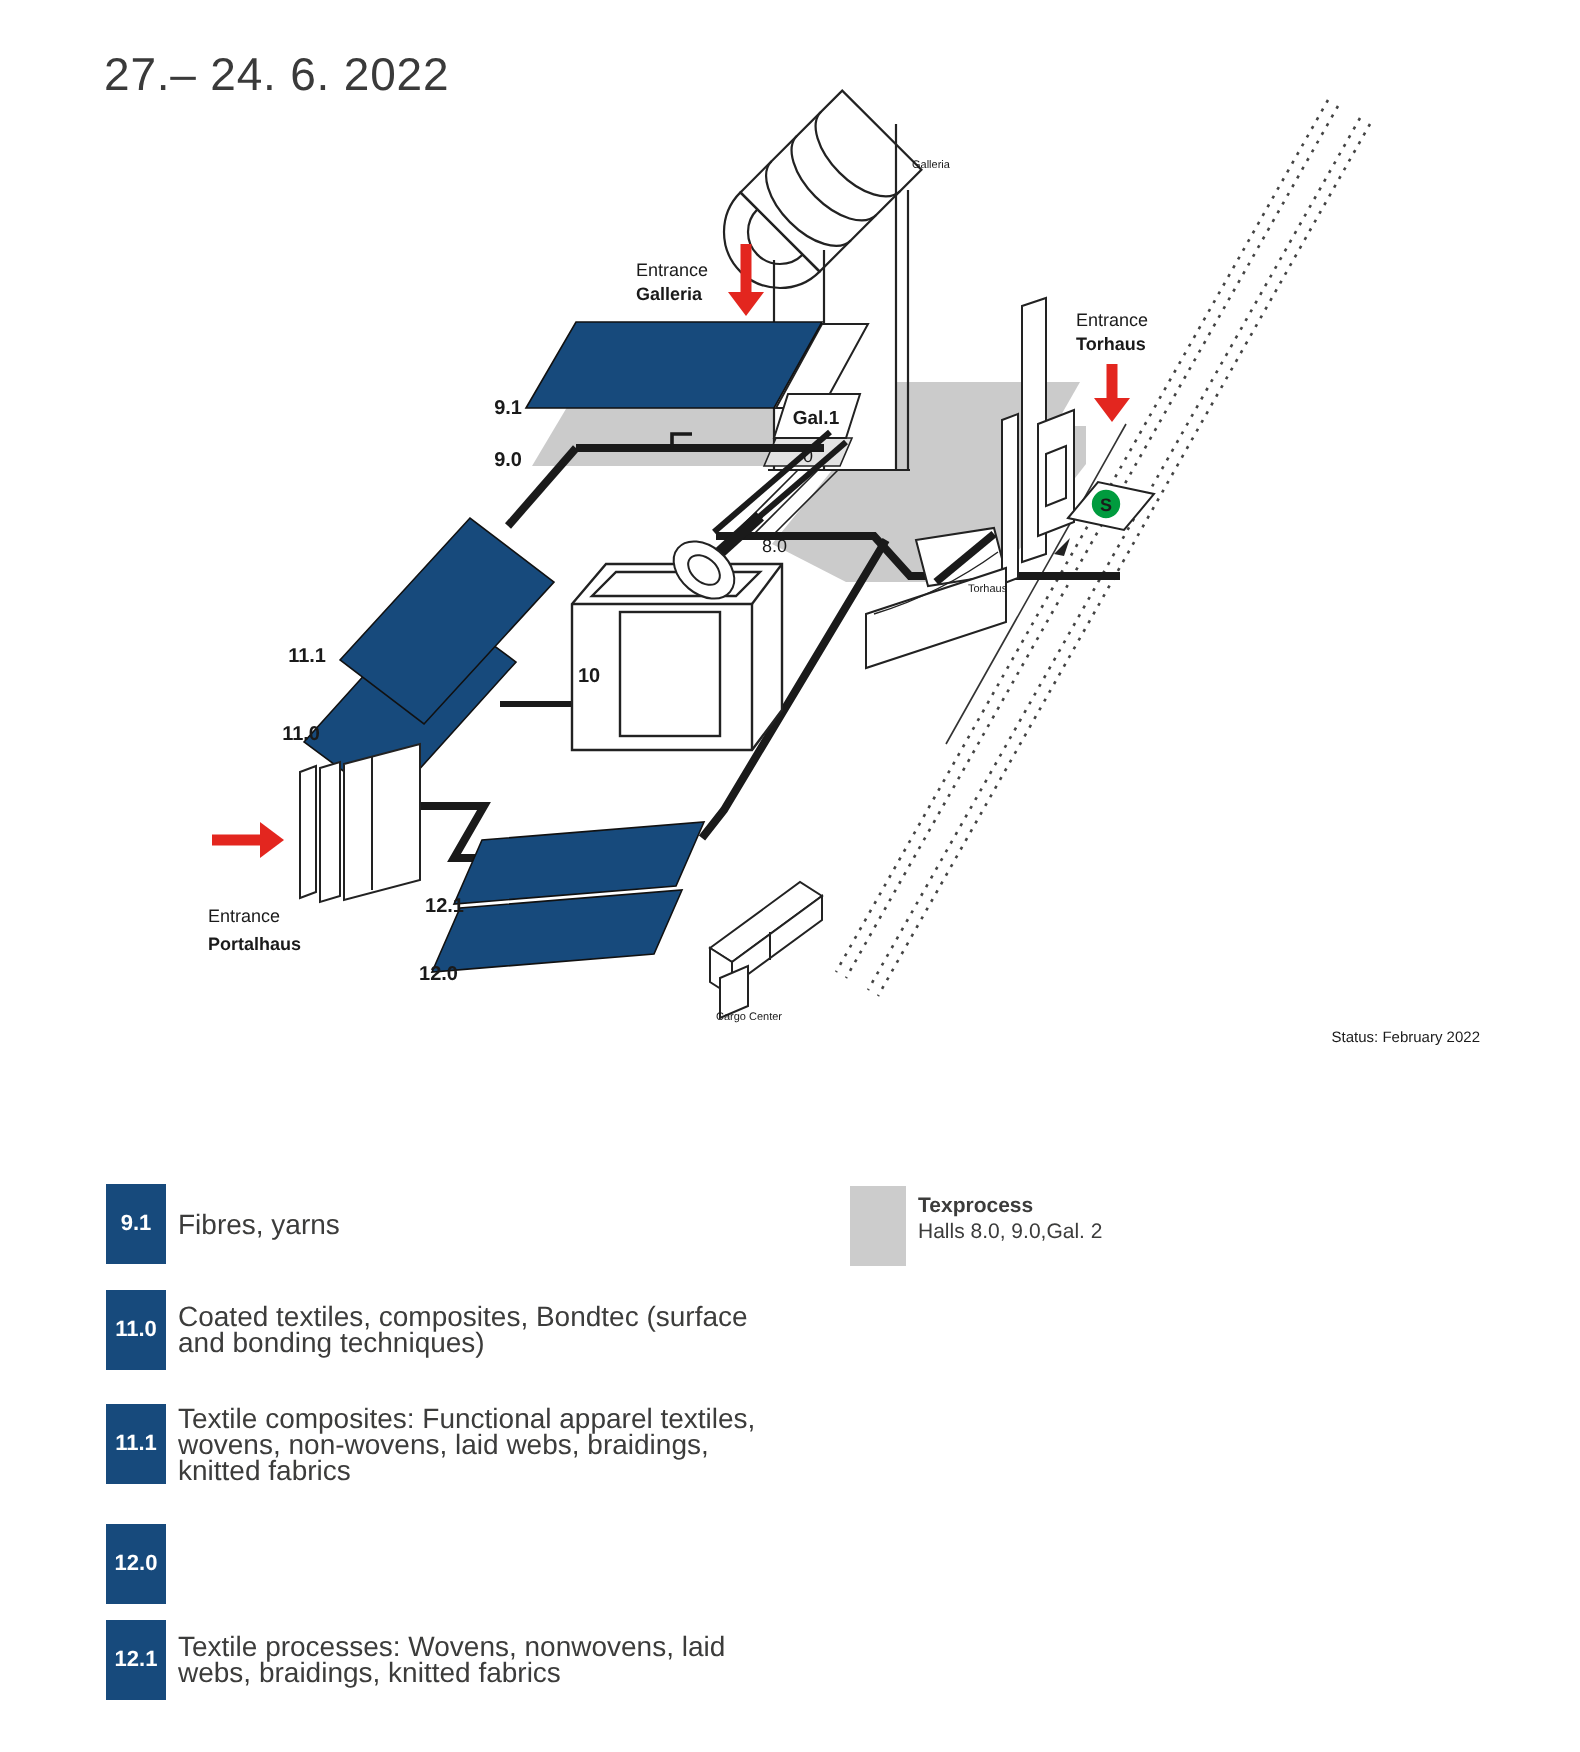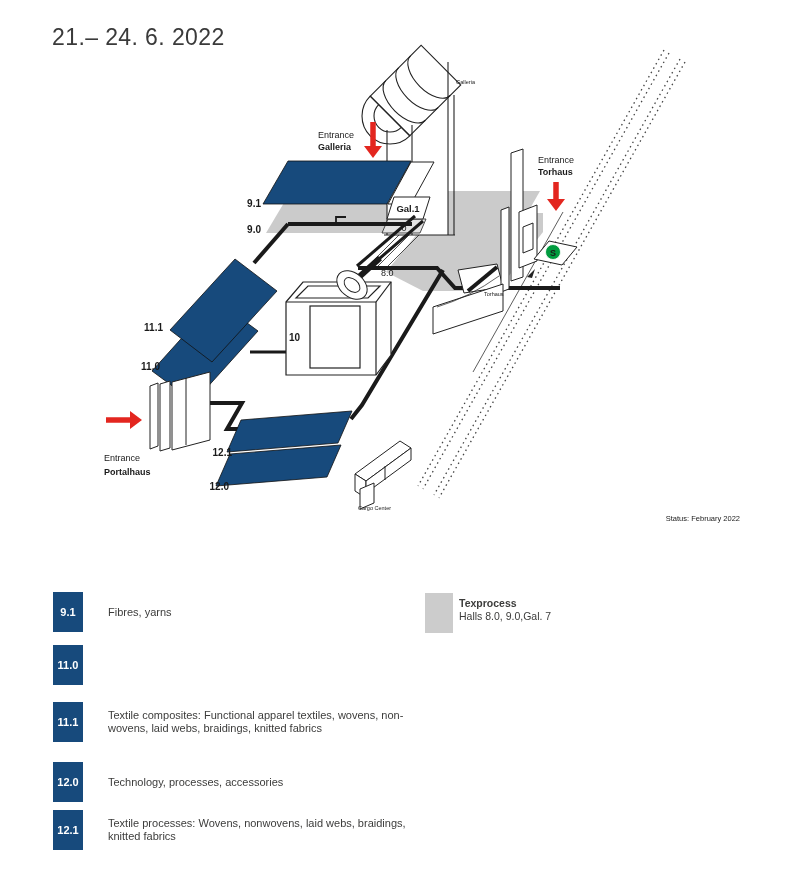--- a/index.html
+++ b/index.html
@@ -19,30 +19,30 @@
   .ent{font-size:9px;fill:#2e2e2d;}
   .ent-b{font-size:9px;font-weight:bold;fill:#2e2e2d;}
   .status-t{font-size:7.5px;fill:#4a4a4a;}
   .legend{position:absolute;left:0;top:0;width:790px;height:876px;}
   .lrow{position:absolute;left:53px;display:flex;align-items:center;gap:6px;}
   .code{
     width:30px;height:40px;background:#174a7c;color:#fff;font-weight:bold;
     font-size:11px;display:flex;align-items:center;justify-content:center;
     flex:0 0 30px;
   }
-  .ltext{width:300px;font-size:11px;line-height:13px;color:#3c3c3b;margin-left:19px;}
+  .ltext{width:300px;font-size:14px;line-height:13px;color:#3c3c3b;}
   .tex{position:absolute;left:425px;top:593px;display:flex;gap:6px;}
   .tex .sq{width:28px;height:40px;background:#cccccc;flex:0 0 28px;}
   .tex .tt{font-size:10.5px;line-height:13px;color:#3c3c3b;padding-top:4px;}
   .tex .tt .b{font-weight:bold;}
 </style>
 </head>
 <body>
 
-<div class="date">21.– 24. 6. 2022</div>
+<div class="date">27.– 24. 6. 2022</div>
 
 <svg class="map" width="790" height="560" viewBox="0 0 790 560">
 
   <g stroke="#444" stroke-width="1.3" stroke-dasharray="1.5,3.5">
     <line x1="664" y1="50" x2="418" y2="486"></line>
     <line x1="669" y1="53" x2="423" y2="489"></line>
     <line x1="680" y1="59" x2="434" y2="495"></line>
     <line x1="685" y1="62" x2="439" y2="498"></line>
   </g>
   <line x1="563" y1="212" x2="473" y2="372" stroke="#333" stroke-width="0.8"></line>
@@ -184,38 +184,38 @@
 
 <div class="legend">
 
   <div class="lrow" style="top:592px">
     <div class="code">9.1</div>
     <div class="ltext">Fibres, yarns</div>
   </div>
 
   <div class="lrow" style="top:645px">
     <div class="code">11.0</div>
+    <div class="ltext">Coated textiles, composites, Bondtec (surface and bonding techniques)</div>
   </div>
 
   <div class="lrow" style="top:702px">
     <div class="code">11.1</div>
     <div class="ltext">Textile composites: Functional apparel textiles, wovens, non-wovens, laid webs, braidings, knitted fabrics</div>
   </div>
 
   <div class="lrow" style="top:762px">
     <div class="code">12.0</div>
-    <div class="ltext">Technology, processes, accessories</div>
   </div>
 
   <div class="lrow" style="top:810px">
     <div class="code">12.1</div>
     <div class="ltext">Textile processes: Wovens, nonwovens, laid webs, braidings, knitted fabrics</div>
   </div>
 
   <div class="tex">
     <div class="sq"></div>
     <div class="tt">
       <div class="b">Texprocess</div>
-      <div>Halls 8.0, 9.0,Gal. 7</div>
+      <div>Halls 8.0, 9.0,Gal. 2</div>
     </div>
   </div>
 
 </div>
 
 </body></html>

